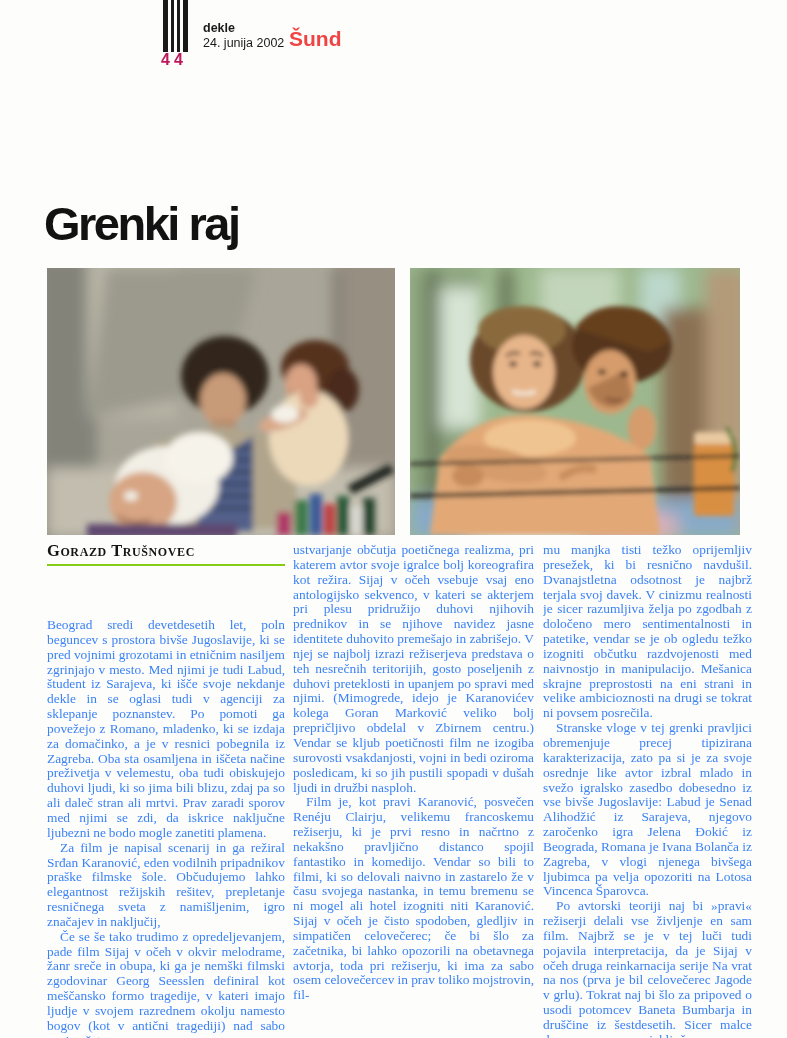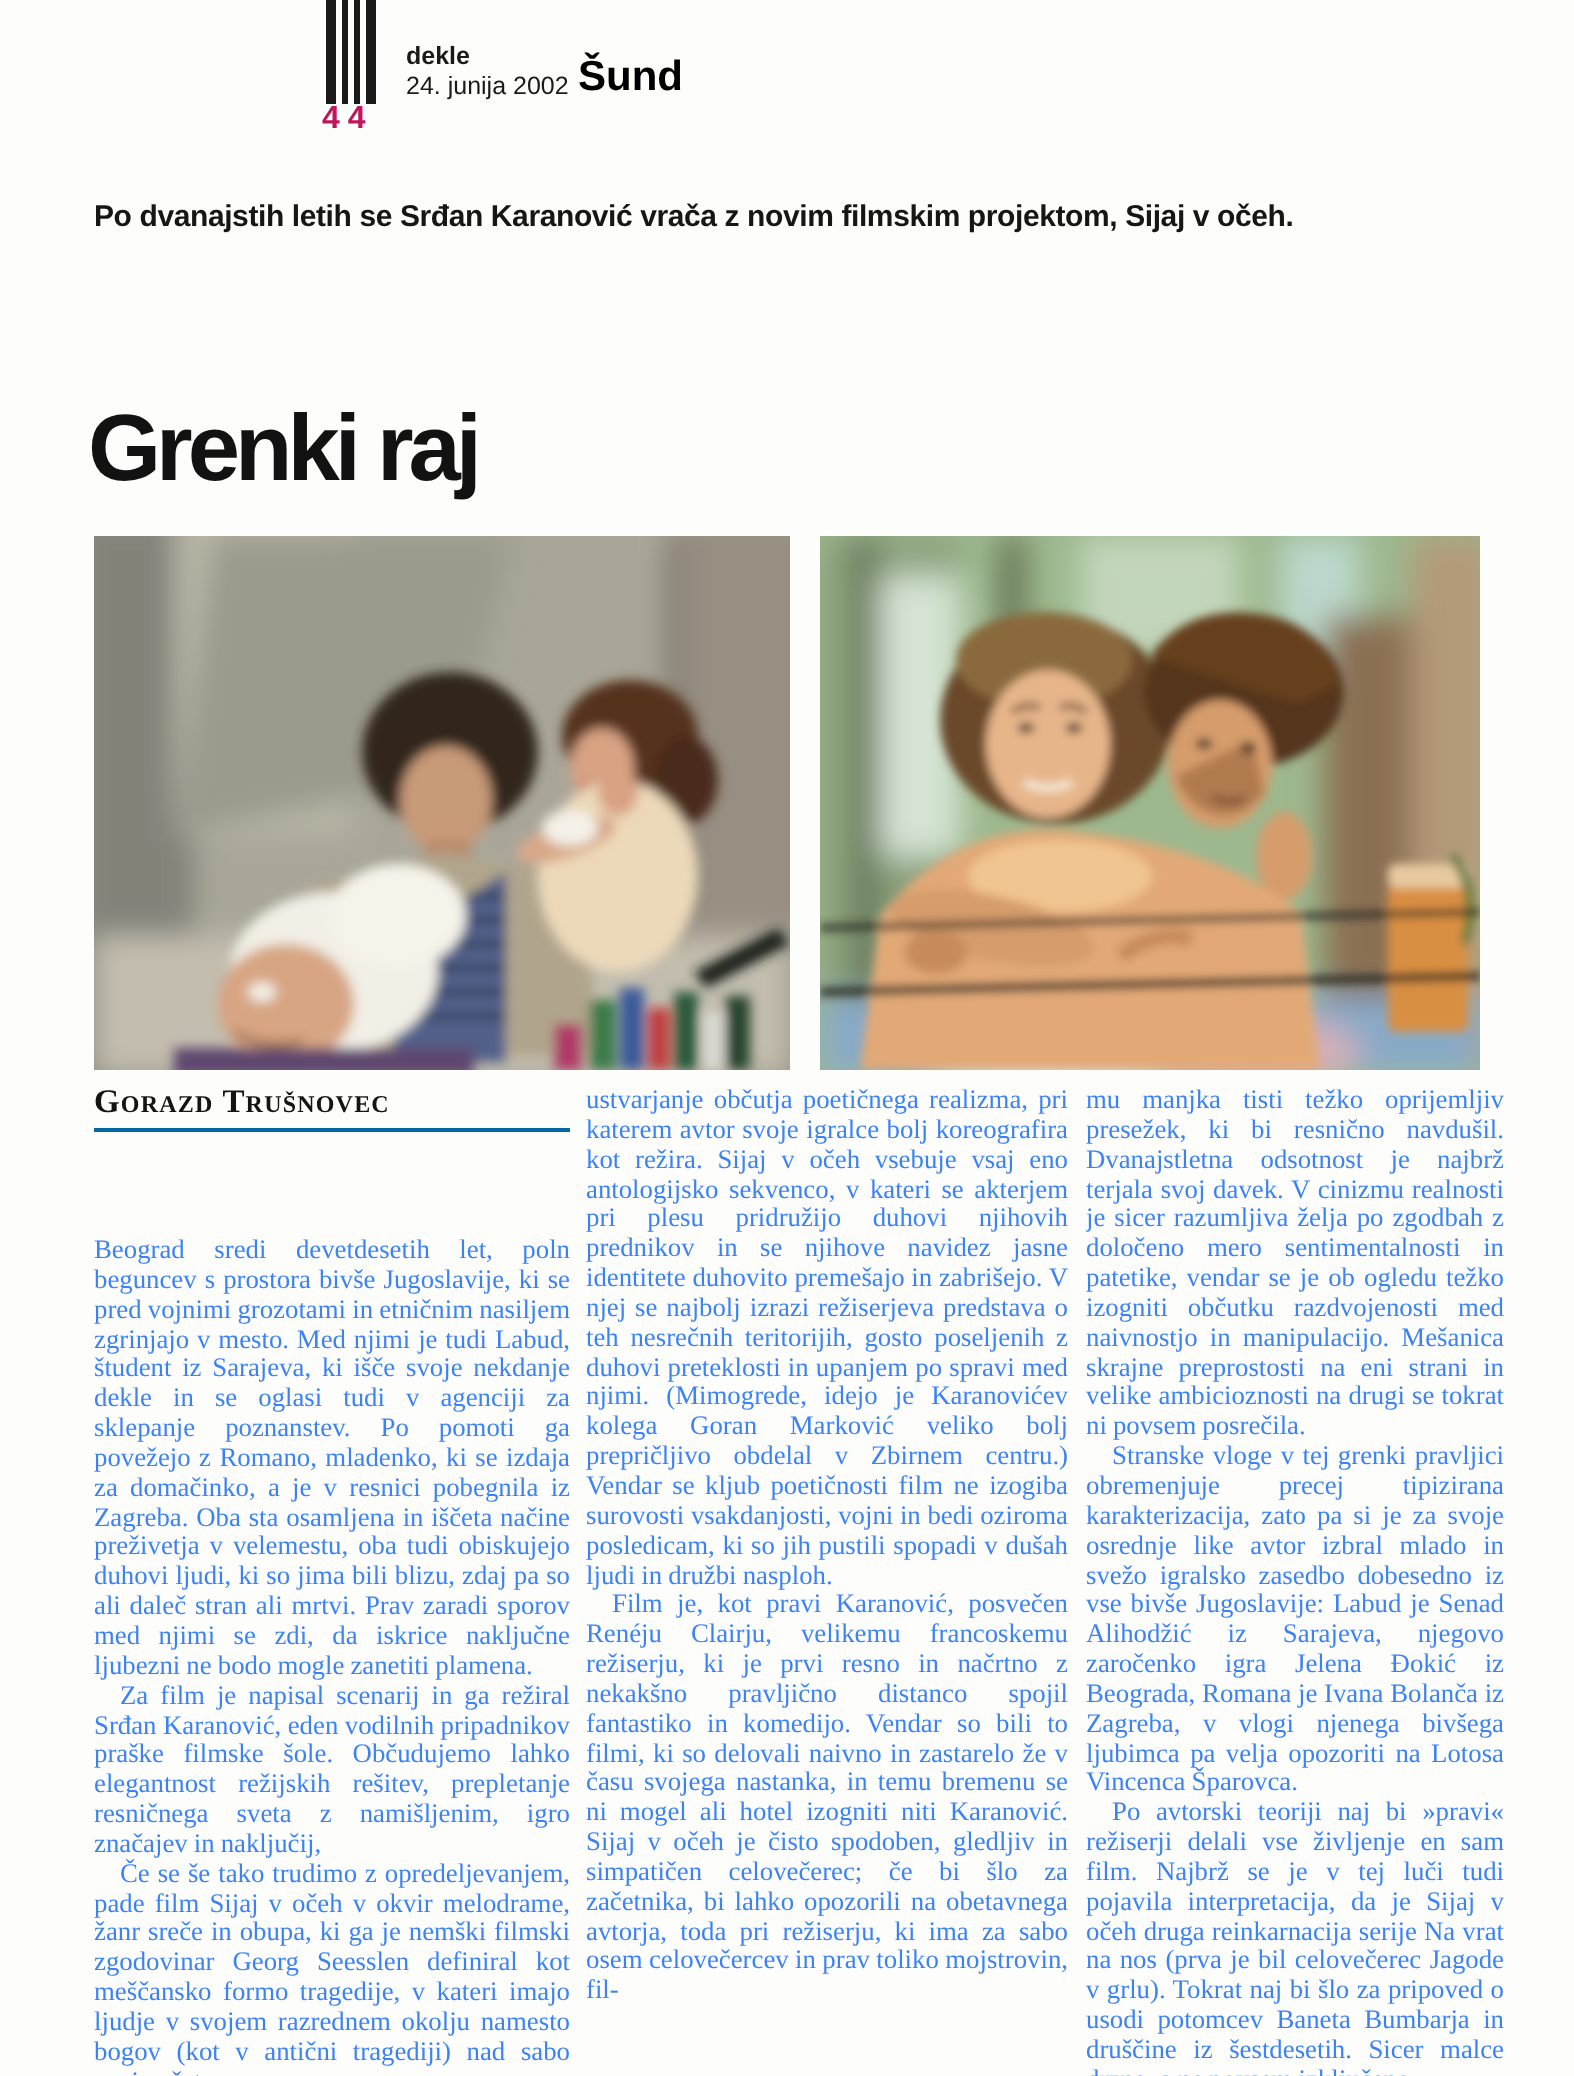--- a/index.html
+++ b/index.html
@@ -17,21 +17,21 @@
     font-family:"Liberation Sans",sans-serif;font-weight:bold;
     font-size:16px;letter-spacing:4px;color:#be185d;
   }
   .pubblock{
     position:absolute;left:203px;top:21px;
     font-family:"Liberation Sans",sans-serif;font-size:12.5px;line-height:14.5px;color:#1a1a1a;
   }
   .pubblock .pub{font-weight:bold;}
   .sectionname{
     position:absolute;left:289px;top:27px;
-    font-family:"Liberation Sans",sans-serif;font-weight:bold;font-size:21px;color:#000000;
+    font-family:"Liberation Sans",sans-serif;font-weight:bold;font-size:21px;color:#ef4444;
   }
   
   .lead{
     position:absolute;left:47px;top:100px;width:700px;margin:0;
     font-family:"Liberation Sans",sans-serif;font-weight:bold;font-size:15px;
     letter-spacing:-0.2px;color:#161616;
   }
   .headline{
     position:absolute;left:44px;top:196px;margin:0;
     font-family:"Liberation Sans",sans-serif;font-weight:bold;
@@ -39,21 +39,21 @@
   }
   
   .photo{position:absolute;top:268px;height:267px;overflow:hidden;background:#999;}
   .photo svg{display:block;}
   .photo.left{left:47px;width:348px;}
   .photo.right{left:410px;width:330px;}
   
   .byline{
     position:absolute;left:47px;top:541px;width:238px;
     font-variant:small-caps;font-weight:bold;font-size:16.5px;letter-spacing:0.6px;
-    color:#141414;border-bottom:2px solid #0369a1;padding-bottom:3px;
+    color:#141414;border-bottom:2px solid #84cc16;padding-bottom:3px;
   }
   
   .col{
     position:absolute;text-align:justify;
     font-size:13.4px;line-height:14.85px;color:#3b82f6;
     hyphens:auto;-webkit-hyphens:auto;word-spacing:-0.3px;
   }
   .col p{margin:0;}
   .col p.indent{text-indent:13px;}
   .col1{left:47px;top:578px;width:238px;height:460px;overflow:hidden;margin-top:40px;}
@@ -71,21 +71,20 @@
     <div class="bar w3"></div>
     <div class="bar w4"></div>
   </div>
   <div class="pagenum">44</div>
   <div class="pubblock">
     <div class="pub">dekle</div>
     <div class="date">24. junija 2002</div>
   </div>
   <div class="sectionname">Šund</div>
 
-  <p class="lead">Po dvanajstih letih se Srđan Karanović vrača z novim filmskim projektom, Sijaj v očeh.</p>
   <h1 class="headline">Grenki raj</h1>
 
   <figure class="photo left" style="margin:0">
     <svg width="348" height="267" viewBox="0 0 348 267">
       <defs>
         <filter id="bA" x="-30%" y="-30%" width="160%" height="160%">
             <feGaussianBlur stdDeviation="7"></feGaussianBlur>
           </filter>
         <filter id="bB" x="-30%" y="-30%" width="160%" height="160%">
             <feGaussianBlur stdDeviation="3"></feGaussianBlur>

